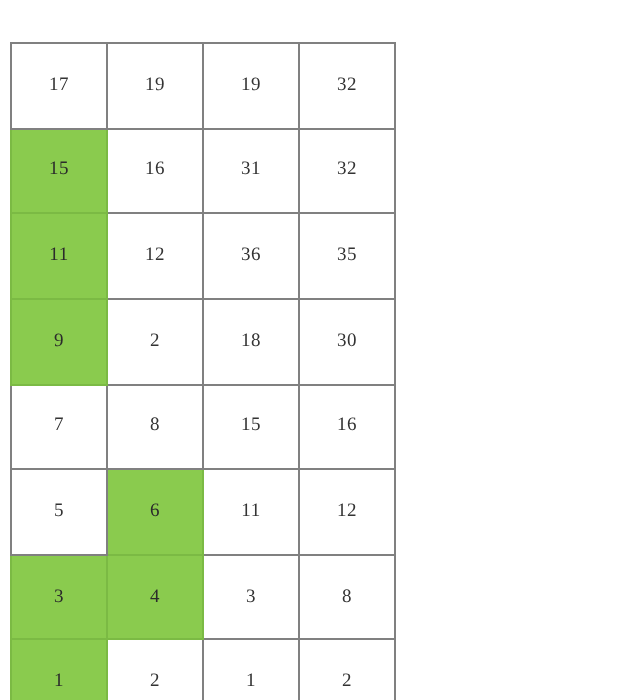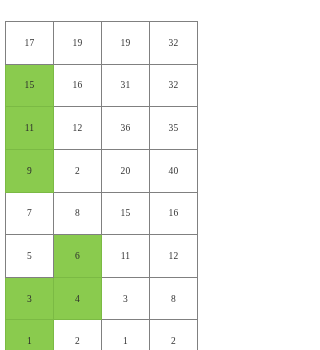--- a/index.html
+++ b/index.html
@@ -64,22 +64,22 @@
         </tr>
         <tr>
           <td class="highlight">11</td>
           <td>12</td>
           <td>36</td>
           <td>35</td>
         </tr>
         <tr>
           <td class="highlight">9</td>
           <td>2</td>
-          <td>20</td>
-          <td>40</td>
+          <td>18</td>
+          <td>30</td>
         </tr>
         <tr>
           <td>7</td>
           <td>8</td>
           <td>15</td>
           <td>16</td>
         </tr>
         <tr>
           <td>5</td>
           <td class="highlight">6</td>

